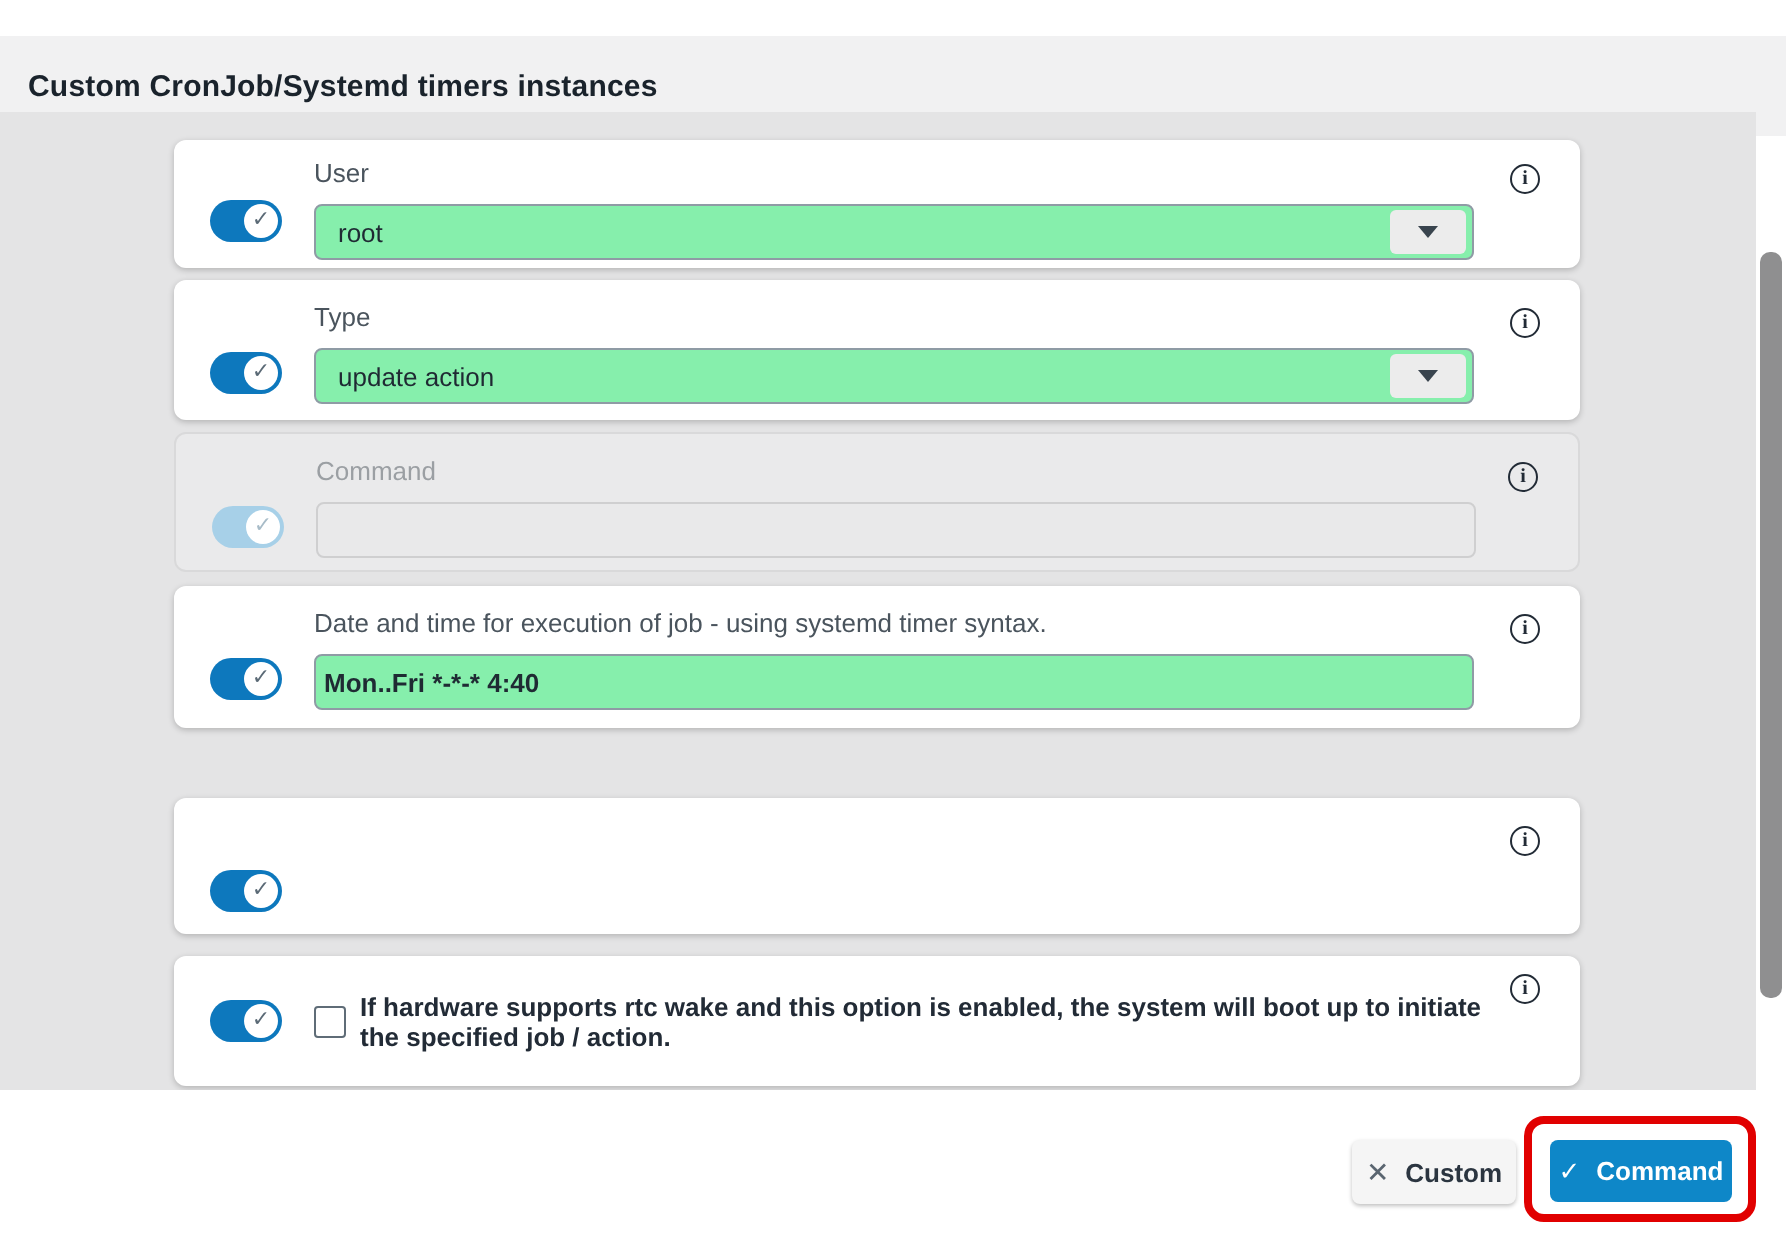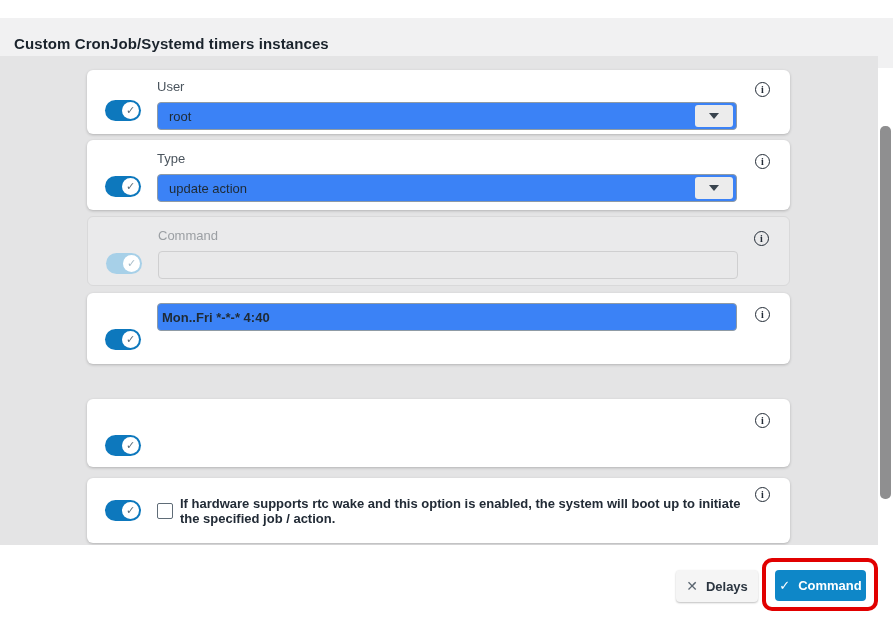--- a/index.html
+++ b/index.html
@@ -51,21 +51,21 @@
   .toggle .tick{font-size:11px;line-height:1;color:#5b6a76;font-weight:700;}
   .toggle.off-disabled{background:var(--accent-disabled,#a7d0e8);cursor:default;}
   .toggle.off-disabled .tick{color:#a8bcc8;}
   .field{margin:10px 0 0 70px;width:580px;}
   .field .label{
     font-size:13px;color:#4a545d;margin-bottom:7px;line-height:17px;
   }
   .card.disabled .field .label{color:#9b9fa3;}
   .select,.text-input{
     position:relative;width:580px;height:28px;box-sizing:border-box;
-    border:1px solid #8f9ba5;border-radius:4px;background:#3b82f6;
+    border:1px solid #8f9ba5;border-radius:4px;background:#86efac;
   }
   .select .sel-value{
     position:absolute;left:11px;top:6px;font-size:13px;color:#1f2a33;
   }
   .sel-arrow{
     position:absolute;top:2px;right:3px;width:38px;height:22px;border-radius:3px;
     background:#ececec;display:flex;align-items:center;justify-content:center;cursor:pointer;
   }
   .tri{
     width:0;height:0;border-left:5px solid transparent;border-right:5px solid transparent;
@@ -180,20 +180,21 @@
       <div class="info">i</div>
     </div>
 
     <div class="card" style="top:237px;height:71px;">
       <div class="toggle">
         <span class="knob">
             <span class="tick">✓</span>
           </span>
       </div>
       <div class="field">
+        <div class="label">Date and time for execution of job - using systemd timer syntax.</div>
         <input class="text-input" type="text" value="Mon..Fri *-*-* 4:40" style="">
       </div>
       <div class="info">i</div>
     </div>
 
     <div class="card" style="top:343px;height:68px;">
       <div class="toggle">
         <span class="knob">
             <span class="tick">✓</span>
           </span>
@@ -215,21 +216,21 @@
     </div>
 
     <div class="scroll-track" style="top:14px;height:475px;">
       <div class="scroll-thumb"></div>
     </div>
   </div>
 
   <div class="footer">
     <button class="btn btn-close">
       <span class="x-icon">✕</span>
-      <span>Delays</span>
+      <span>Custom</span>
     </button>
     <button class="btn btn-confirm">
       <span class="check-icon">✓</span>
       <span>Command</span>
     </button>
     <div class="annotation"></div>
   </div>
 
 </div>
 

